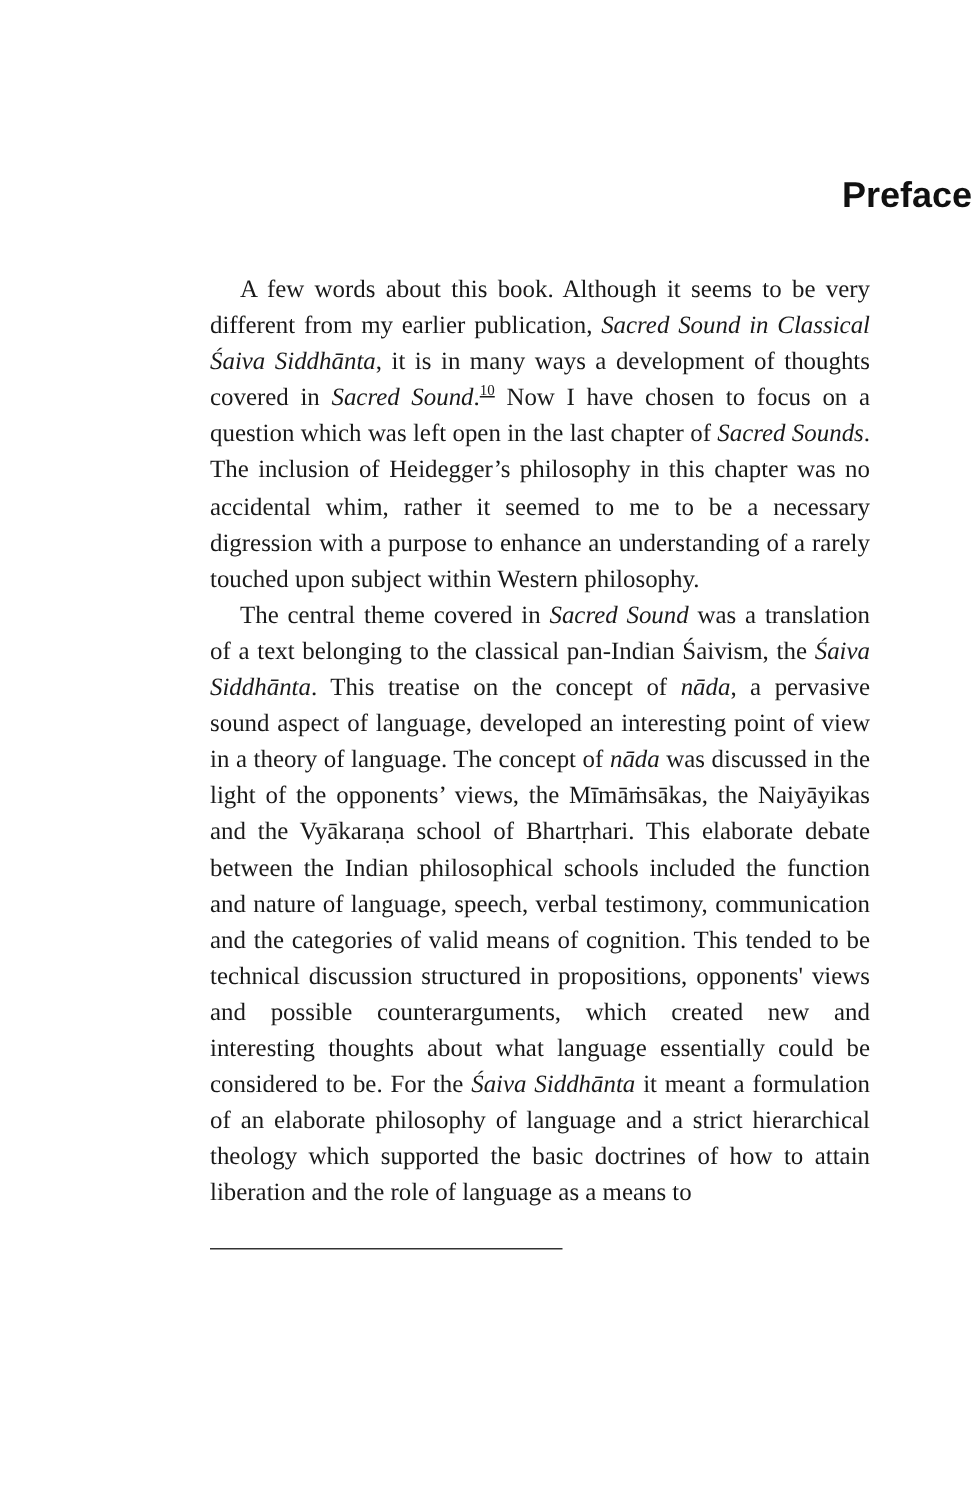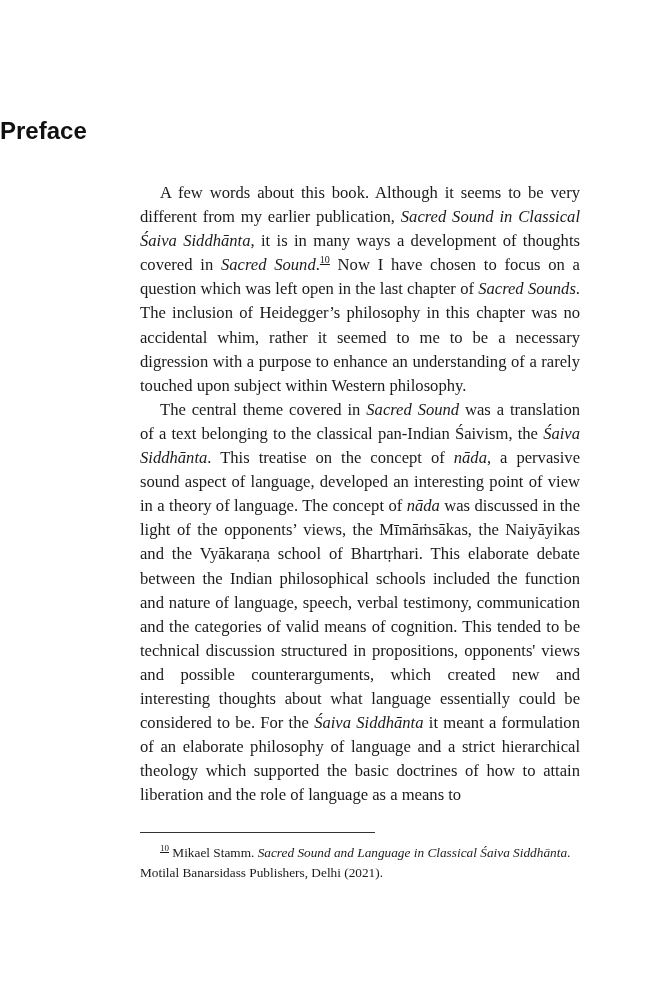--- a/index.html
+++ b/index.html
@@ -18,21 +18,21 @@
       position: absolute;
       left: 0; top: 0;
       width: 648px; height: 1000px;
       background: #ffffff;
     }
     .title {
       position: absolute;
       top: 113px;
       left: 0;
       width: 648px;
-      text-align: left;
+      text-align: right;
       font-family: "Liberation Sans", sans-serif;
       font-weight: bold;
       font-size: 24px;
       line-height: 36px;
       color: #111111;
       margin: 0;
     }
     .body-text {
       position: absolute;
       left: 140px;
@@ -90,16 +90,13 @@
 <div class="page">
   <h1 class="title">Preface</h1>
 
   <div class="body-text">
     <p><span>A few words about this book. Although it seems to be very different from my earlier publication, </span><i>Sacred Sound in Classical Śaiva Siddhānta</i><span>, it is in many ways a development of thoughts covered in </span><i>Sacred Sound</i><span>.</span><sup>10</sup><span> Now I have chosen to focus on a question which was left open in the last chapter of </span><i>Sacred Sounds</i><span>. The inclusion of Heidegger’s philosophy in this chapter was no accidental whim, rather it seemed to me to be a necessary digression with a purpose to enhance an understanding of a rarely touched upon subject within Western philosophy.</span></p>
     <p><span>The central theme covered in </span><i>Sacred Sound</i><span> was a translation of a text belonging to the classical pan-Indian Śaivism, the </span><i>Śaiva Siddhānta</i><span>. This treatise on the concept of </span><i>nāda</i><span>, a pervasive sound aspect of language, developed an interesting point of view in a theory of language. The concept of </span><i>nāda</i><span> was discussed in the light of the opponents’ views, the Mīmāṁsākas, the Naiyāyikas and the Vyākaraṇa school of Bhartṛhari. This elaborate debate between the Indian philosophical schools included the function and nature of language, speech, verbal testimony, communication and the categories of valid means of cognition. This tended to be technical discussion structured in propositions, opponents' views and possible counterarguments, which created new and interesting thoughts about what language essentially could be considered to be. For the </span><i>Śaiva Siddhānta</i><span> it meant a formulation of an elaborate philosophy of language and a strict hierarchical theology which supported the basic doctrines of how to attain liberation and the role of language as a means to</span></p>
   </div>
 
   <div class="fn-rule"></div>
 
-  <div class="footnote">
-    <p><sup>10</sup><span> Mikael Stamm. </span><i>Sacred Sound and Language in Classical Śaiva Siddhānta</i><span>. Motilal Banarsidass Publishers, Delhi (2021).</span></p>
-  </div>
 </div>
 
 </body></html>

